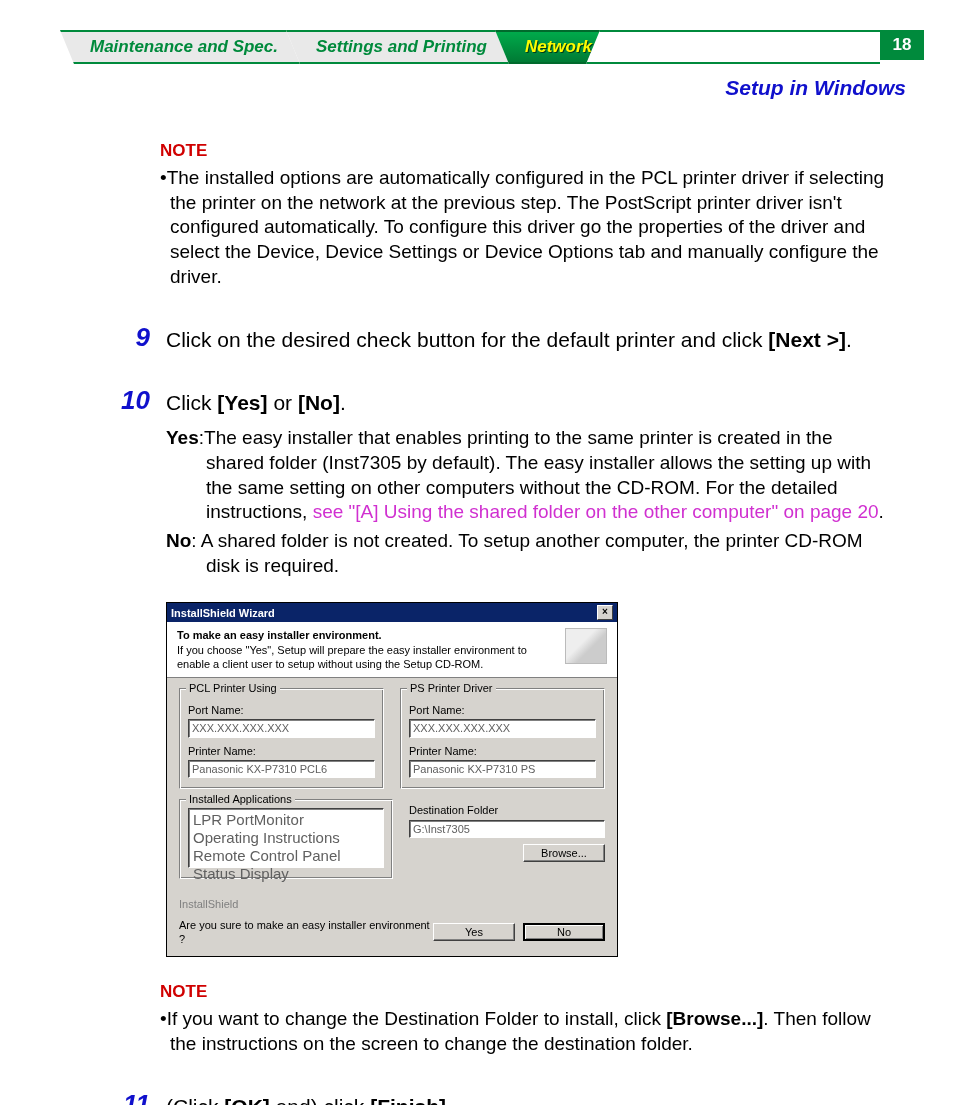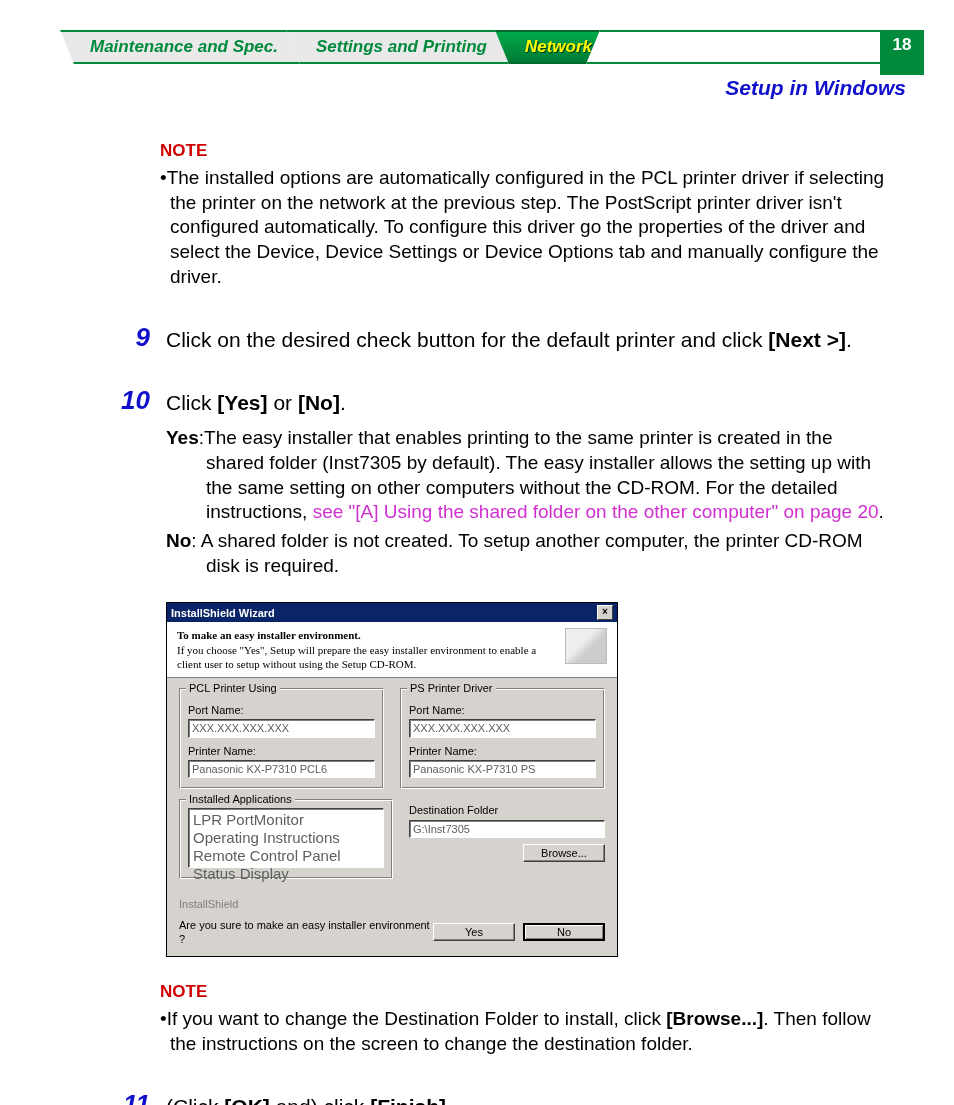--- a/index.html
+++ b/index.html
@@ -46,21 +46,21 @@
     flex: 1;
     border-top: 2px solid #008a3c;
     border-bottom: 2px solid #008a3c;
     margin-left: -14px;
     clip-path: polygon(14px 0, 100% 0, 100% 100%, 0 100%);
     background: #fff;
     height: 30px;
   }
   .page-num {
     width: 44px;
-    height: 45px;
+    height: 30px;
     background: #008a3c;
     color: #fff;
     font-weight: bold;
     text-align: center;
     line-height: 30px;
     font-size: 17px;
   }
   .subhead {
     text-align: right;
     margin: 12px 48px 0 0;
@@ -151,21 +151,20 @@
     line-height: 11px;
     text-align: center;
     font-size: 10px;
     font-family: Arial;
   }
   .dlg-header {
     background: #fff;
     padding: 6px 10px;
     display: flex;
     border-bottom: 1px solid #808080;
-    font-family: Liberation Serif, serif;
   }
   .dlg-header-text { flex: 1; }
   .dlg-header b { font-size: 11px; }
   .dlg-header-img {
     width: 40px;
     height: 34px;
     background: linear-gradient(135deg, #eee 40%, #ccc 60%);
     border: 1px solid #bbb;
     margin-left: 8px;
   }

